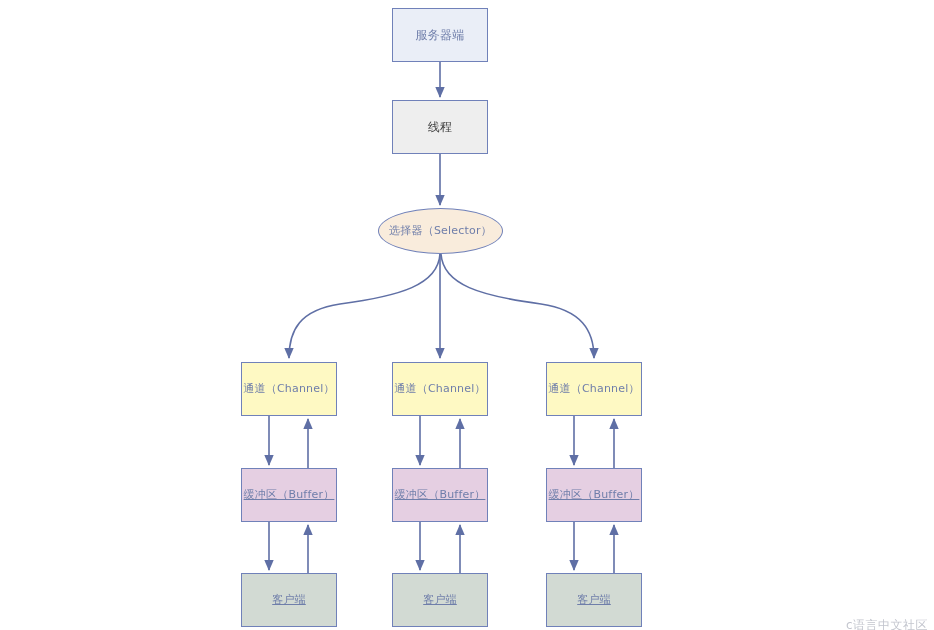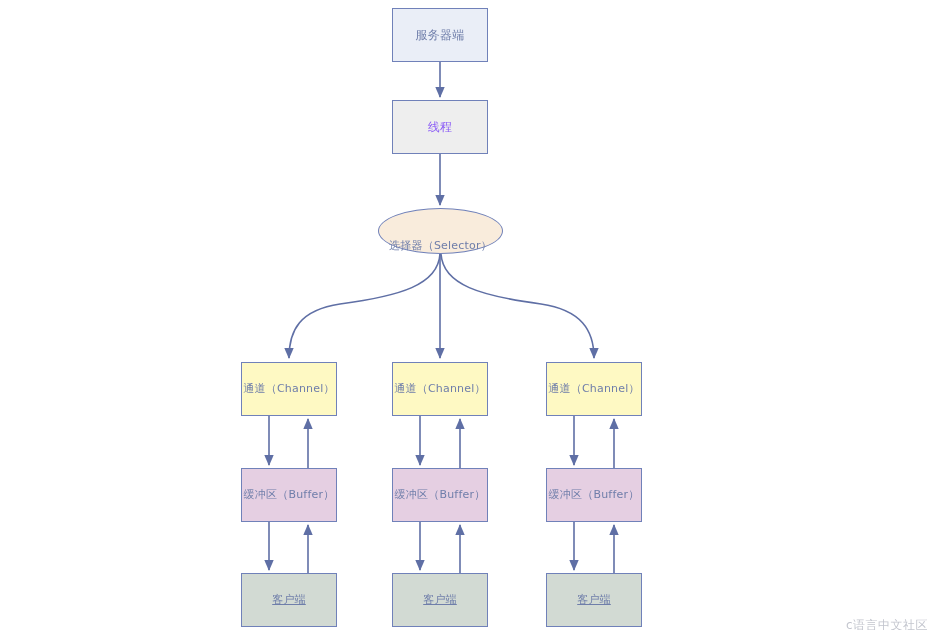--- a/index.html
+++ b/index.html
@@ -55,24 +55,24 @@
 
   
   .ellipse {
     border-style: solid;
     border-width: 1.5px;
     border-radius: 50%;
   }
 
   
   .theme-server   { background: #eaeef7; border-color: #7081b9; color: #6f7eaa; }
-  .theme-thread   { background: #eeeeee; border-color: #7081b9; color: #8b5cf6; }
-  .theme-selector { background: #f9ecdc; border-color: #7081b9; color: #6f7eaa; align-items: flex-end; }
+  .theme-thread   { background: #eeeeee; border-color: #7081b9; color: #404040; }
+  .theme-selector { background: #f9ecdc; border-color: #7081b9; color: #6f7eaa; }
   .theme-channel  { background: #fef9c3; border-color: #7081b9; color: #6f7eaa; }
-  .theme-buffer   { background: #e5cfe2; border-color: #7081b9; color: #6f7eaa; }
+  .theme-buffer   { background: #e5cfe2; border-color: #7081b9; color: #6f7eaa; text-decoration: underline; }
   .theme-client   { background: #d2dad3; border-color: #7081b9; color: #6f7eaa; text-decoration: underline; }
 
   .fs-12 { font-size: 12px; }
   .fs-11 { font-size: 11px; }
 
   
   #watermark {
     position: absolute;
     right: 6px;
     bottom: -4px;

